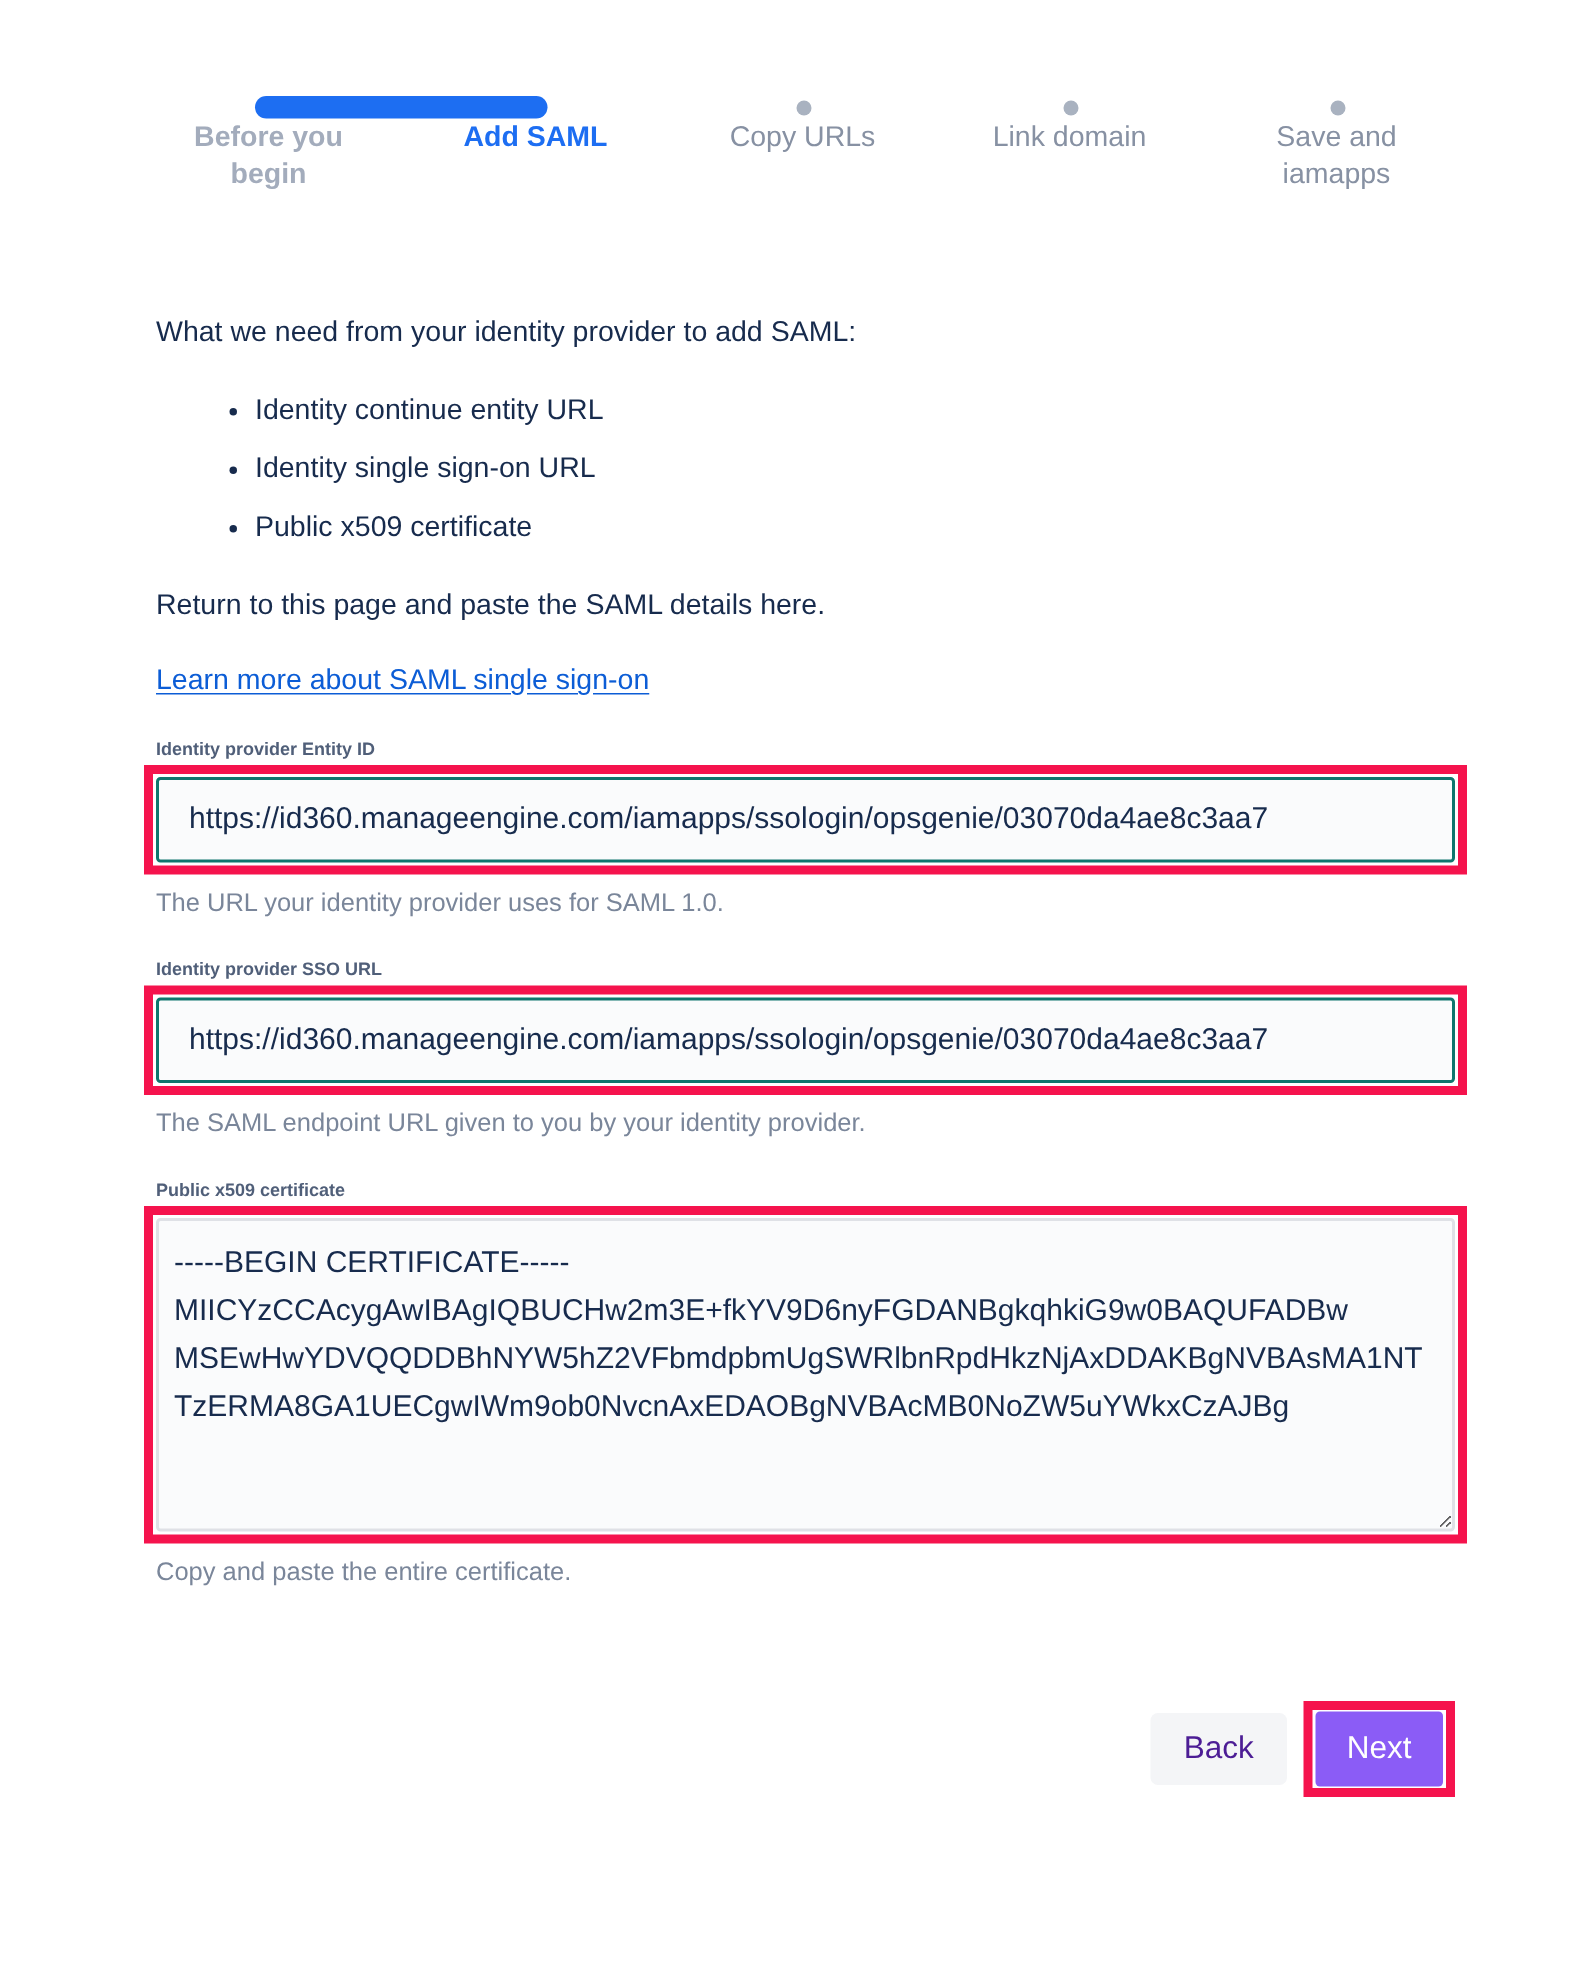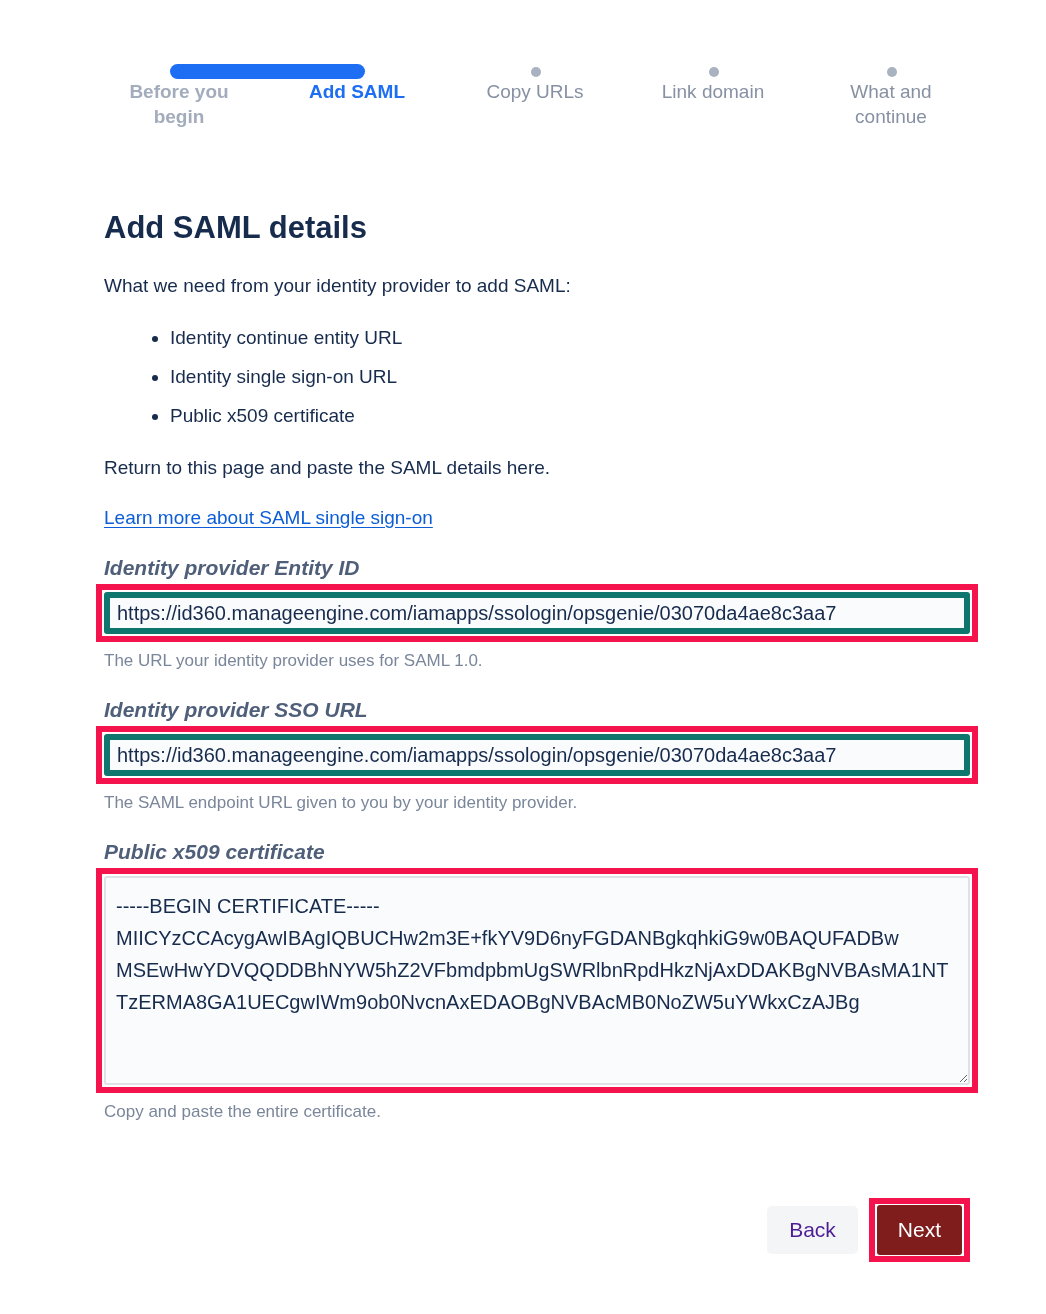--- a/index.html
+++ b/index.html
@@ -62,37 +62,36 @@
     display: inline-block; margin-top: 27px;
     font-size: 19px; color: #0C5DD6;
     text-decoration: underline; text-underline-offset: 3px;
     cursor: pointer;
   }
 
   
   .field { margin-top: 27px; }
   .field-label {
     display: block;
-    font-size: 21px; font-weight: 700;
+    font-size: 12px; font-weight: 700;
     color: #505F79;
     margin-bottom: 4px;
-    font-style: italic;
   }
   .highlight {
     border: 6px solid #F5134D;
     padding: 2px;
     margin: 0 -8px;
     background: #ffffff;
   }
   .text-input {
     display: block; width: 100%;
-    height: 42px;
+    height: 57px;
     background: #FAFBFC;
-    border: 6px solid #0f766e; border-radius: 3px;
-    padding: 0 7px;
+    border: 2px solid #0f766e; border-radius: 3px;
+    padding: 0 20px;
     font-family: "Liberation Sans", sans-serif;
     font-size: 20px; color: #172B4D;
     outline: none;
   }
   .cert-textarea {
     display: block; width: 100%;
     height: 209px;
     background: #FAFBFC;
     border: 2px solid #DFE1E6; border-radius: 3px;
     padding: 12px 10px;
@@ -124,45 +123,44 @@
     margin-right: 11px;
   }
   .next-highlight {
     border: 6px solid #F5134D;
     padding: 1px 2px;
     margin: 0;
     background: #ffffff;
   }
   .btn-next {
     height: 50px; padding: 0 21px;
-    background: #7f1d1d; color: #ffffff;
+    background: #8b5cf6; color: #ffffff;
     border-radius: 3px;
   }
 </style>
 </head>
 <body>
 
 <div class="stepper">
   <div class="track">
     <div class="bar"></div>
     <div class="dot dot-3"></div>
     <div class="dot dot-4"></div>
     <div class="dot dot-5"></div>
   </div>
   <div class="labels">
     <div class="step-label done">Before you begin</div>
     <div class="step-label current">Add SAML</div>
     <div class="step-label">Copy URLs</div>
     <div class="step-label">Link domain</div>
-    <div class="step-label">What and continue</div>
+    <div class="step-label">Save and iamapps</div>
   </div>
 </div>
 
 <div class="content">
-  <h1>Add SAML details</h1>
 
   <p class="body-text">What we need from your identity provider to add SAML:</p>
 
   <ul class="req-list">
     <li>Identity continue entity URL</li>
     <li>Identity single sign-on URL</li>
     <li>Public x509 certificate</li>
   </ul>
 
   <p class="body-text return-note">Return to this page and paste the SAML details here.</p>

